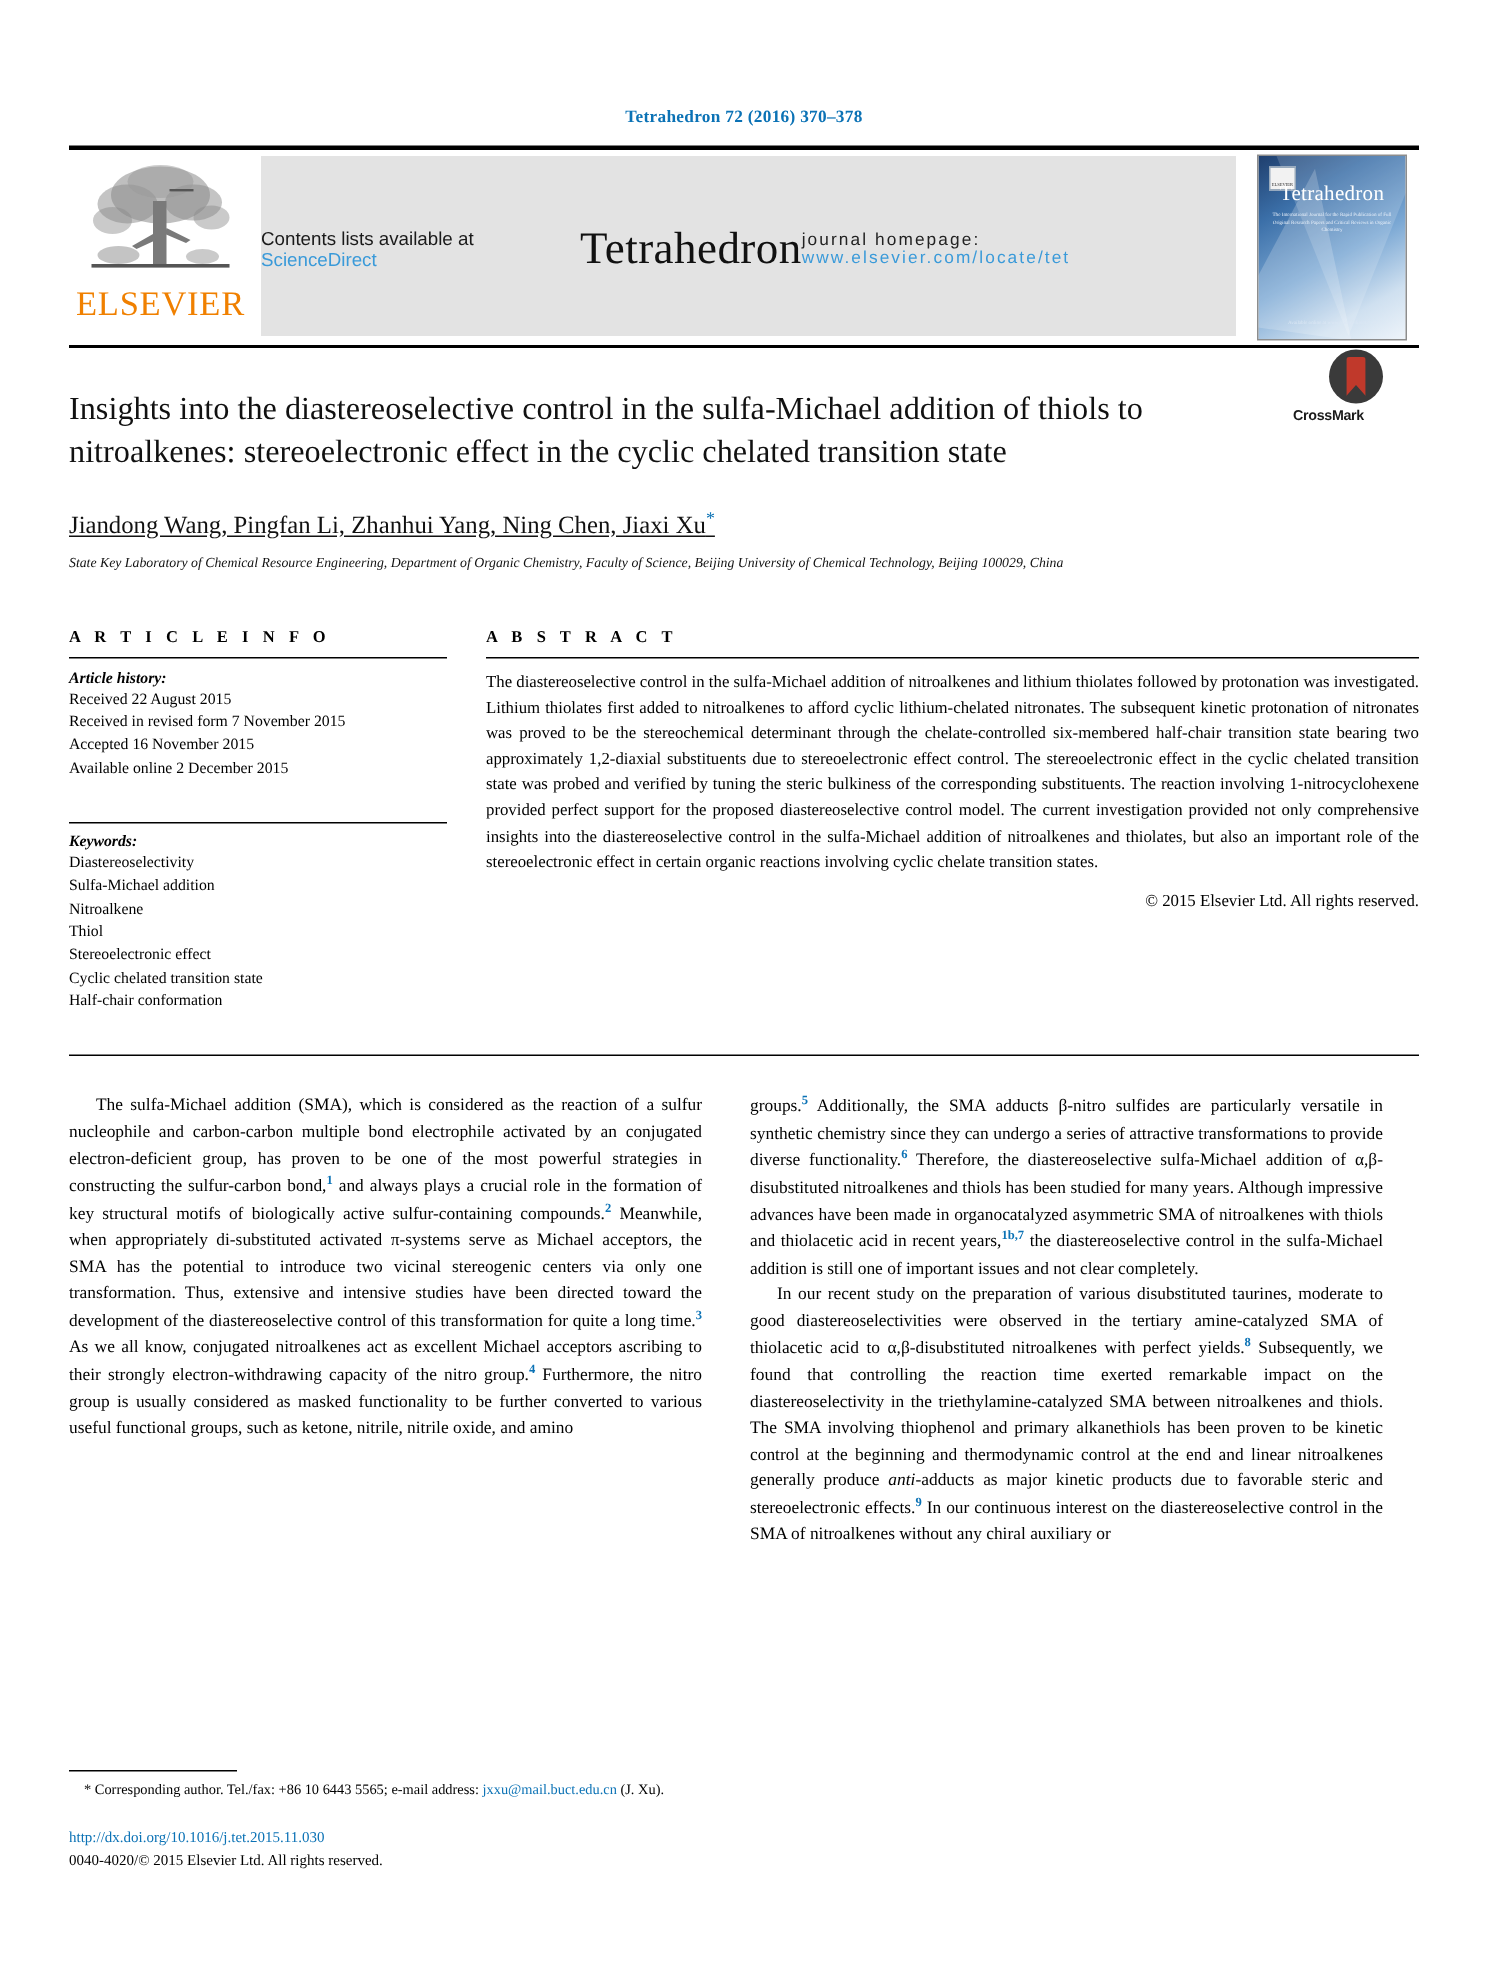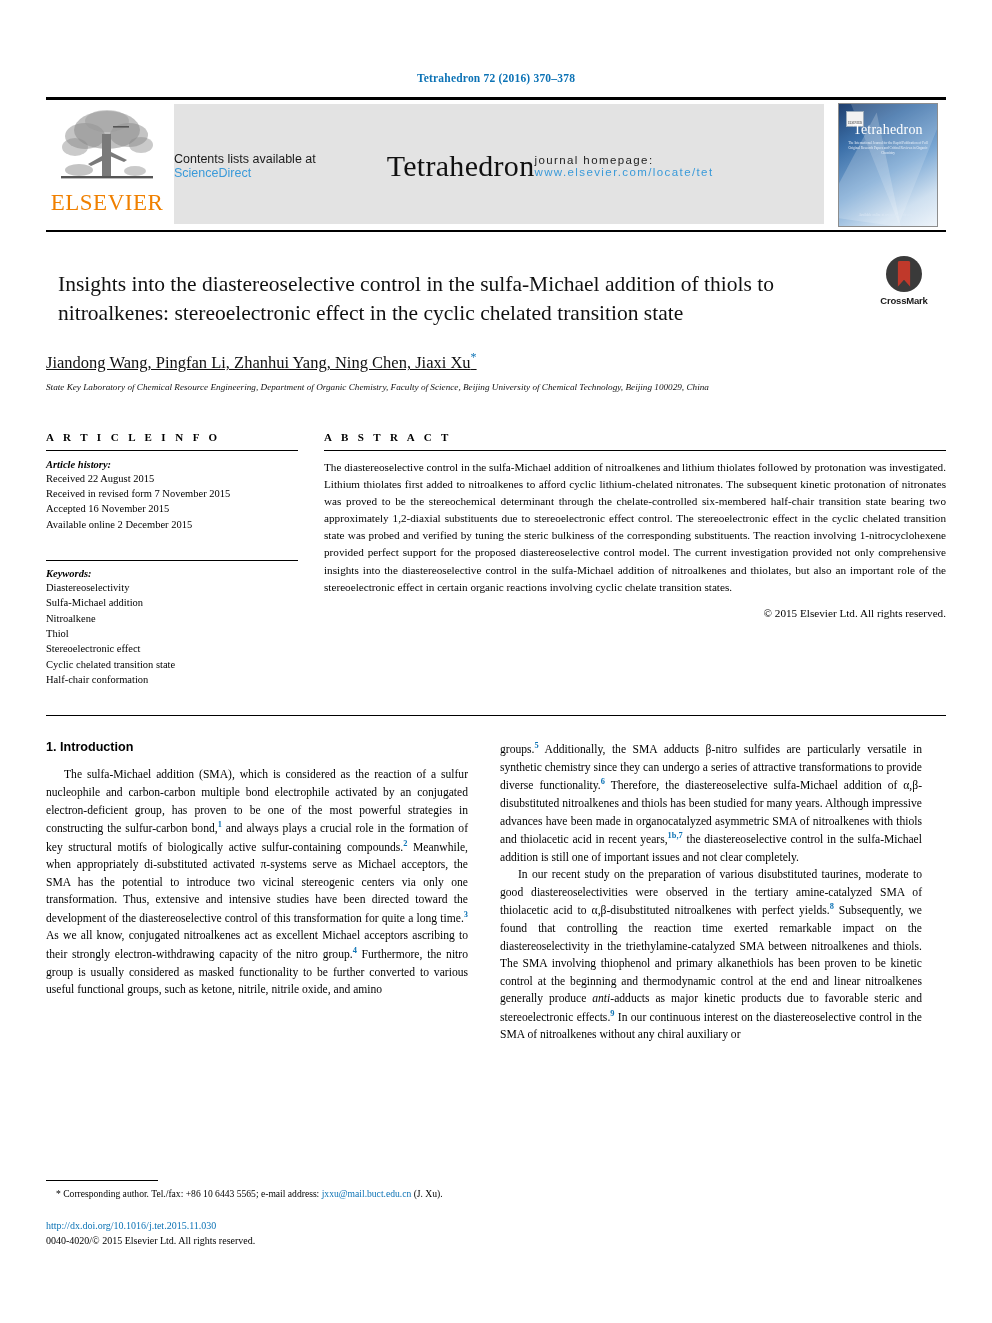--- a/index.html
+++ b/index.html
@@ -161,28 +161,28 @@
   .title-area {
     position: relative;
     padding: 26px 0 0 0;
   }
   .article-title {
     font-size: 21.5px;
     line-height: 1.36;
     font-family: "Liberation Serif", serif;
     color: #111;
     max-width: 770px;
-    margin: 12px;
+    margin: 0;
     font-weight: normal;
   }
   .crossmark {
     position: absolute;
-    right: 0; top: 24px;
+    right: 0; top: 1px;
     width: 84px;
-    text-align: center;
+    text-align: left;
   }
   .cm-circle {
     width: 36px; height: 36px;
     border-radius: 50%;
     background: #3a3a3a;
     margin: 0 auto 3px auto;
     position: relative;
     overflow: hidden;
   }
   .cm-circle::before {
@@ -412,21 +412,20 @@
       <div class="abstract-body">The diastereoselective control in the sulfa-Michael addition of nitroalkenes and lithium thiolates followed by protonation was investigated. Lithium thiolates first added to nitroalkenes to afford cyclic lithium-chelated nitronates. The subsequent kinetic protonation of nitronates was proved to be the stereochemical determinant through the chelate-controlled six-membered half-chair transition state bearing two approximately 1,2-diaxial substituents due to stereoelectronic effect control. The stereoelectronic effect in the cyclic chelated transition state was probed and verified by tuning the steric bulkiness of the corresponding substituents. The reaction involving 1-nitrocyclohexene provided perfect support for the proposed diastereoselective control model. The current investigation provided not only comprehensive insights into the diastereoselective control in the sulfa-Michael addition of nitroalkenes and thiolates, but also an important role of the stereoelectronic effect in certain organic reactions involving cyclic chelate transition states.</div>
       <div class="abstract-copy">© 2015 Elsevier Ltd. All rights reserved.</div>
     </div>
   </div>
 
   <div class="body-rule"></div>
 
   <div class="body-cols">
 
     <div class="bcol">
-      <div class="section-num">1. Introduction</div>
       <p class="para"><span>The sulfa-Michael addition (SMA), which is considered as the reaction of a sulfur nucleophile and carbon-carbon multiple bond electrophile activated by an conjugated electron-deficient group, has proven to be one of the most powerful strategies in constructing the sulfur-carbon bond,</span><sup class="ref">1</sup><span> and always plays a crucial role in the formation of key structural motifs of biologically active sulfur-containing compounds.</span><sup class="ref">2</sup><span> Meanwhile, when appropriately di-substituted activated π-systems serve as Michael acceptors, the SMA has the potential to introduce two vicinal stereogenic centers via only one transformation. Thus, extensive and intensive studies have been directed toward the development of the diastereoselective control of this transformation for quite a long time.</span><sup class="ref">3</sup><span> As we all know, conjugated nitroalkenes act as excellent Michael acceptors ascribing to their strongly electron-withdrawing capacity of the nitro group.</span><sup class="ref">4</sup><span> Furthermore, the nitro group is usually considered as masked functionality to be further converted to various useful functional groups, such as ketone, nitrile, nitrile oxide, and amino</span></p>
     </div>
 
     <div class="bcol">
       <p class="para cont"><span>groups.</span><sup class="ref">5</sup><span> Additionally, the SMA adducts β-nitro sulfides are particularly versatile in synthetic chemistry since they can undergo a series of attractive transformations to provide diverse functionality.</span><sup class="ref">6</sup><span> Therefore, the diastereoselective sulfa-Michael addition of α,β-disubstituted nitroalkenes and thiols has been studied for many years. Although impressive advances have been made in organocatalyzed asymmetric SMA of nitroalkenes with thiols and thiolacetic acid in recent years,</span><sup class="ref">1b,7</sup><span> the diastereoselective control in the sulfa-Michael addition is still one of important issues and not clear completely.</span></p>
       <p class="para"><span>In our recent study on the preparation of various disubstituted taurines, moderate to good diastereoselectivities were observed in the tertiary amine-catalyzed SMA of thiolacetic acid to α,β-disubstituted nitroalkenes with perfect yields.</span><sup class="ref">8</sup><span> Subsequently, we found that controlling the reaction time exerted remarkable impact on the diastereoselectivity in the triethylamine-catalyzed SMA between nitroalkenes and thiols. The SMA involving thiophenol and primary alkanethiols has been proven to be kinetic control at the beginning and thermodynamic control at the end and linear nitroalkenes generally produce </span><span class="ital">anti</span><span>-adducts as major kinetic products due to favorable steric and stereoelectronic effects.</span><sup class="ref">9</sup><span> In our continuous interest on the diastereoselective control in the SMA of nitroalkenes without any chiral auxiliary or</span></p>
     </div>
   </div>
 
   <div class="footnotes">

